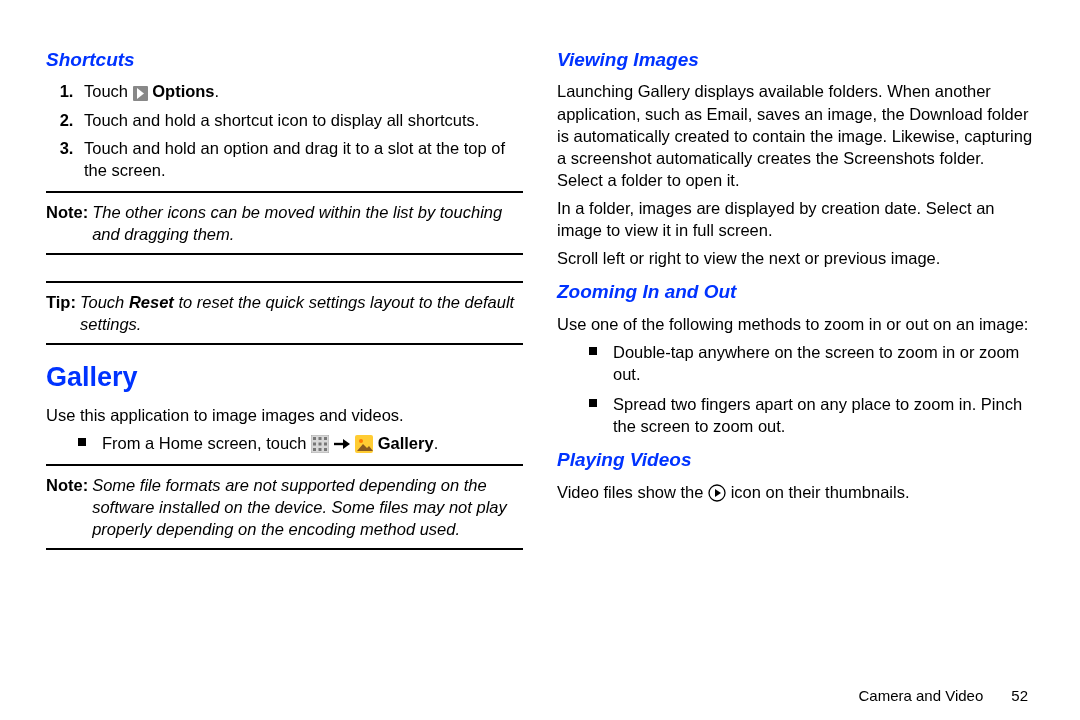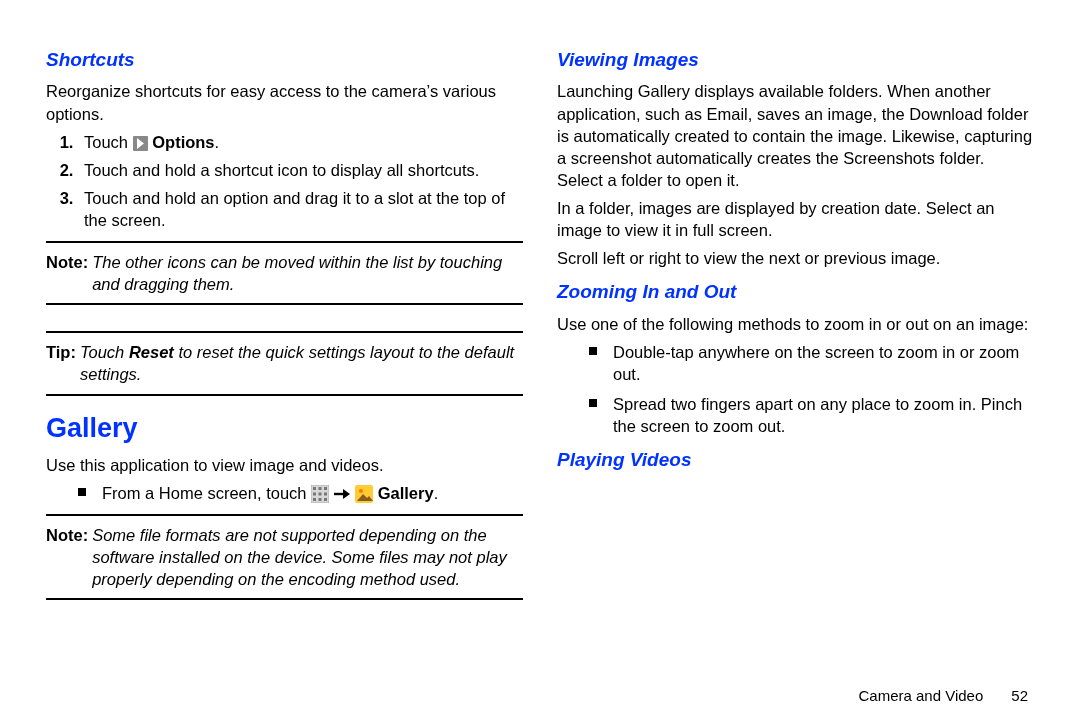--- a/index.html
+++ b/index.html
@@ -109,21 +109,20 @@
   }
 </style>
 </head>
 <body>
 
 <div class="page">
   <div class="cols">
 
     <div class="col">
       <div class="subhead">Shortcuts</div>
-      <p>Reorganize shortcuts for easy access to the camera’s various options.</p>
       <ol class="nlist">
         <li>
           <span>Touch </span><span class="inline-row">
             <svg class="ico" width="15" height="15" viewBox="0 0 15 15">
                 <rect x="0" y="0" width="15" height="15" fill="#888" rx="1"></rect>
                 <path d="M4 2 L11 7.5 L4 13 Z" fill="#fff"></path>
               </svg>
           </span> <span class="bold">Options</span><span>.</span>
         </li>
         <li>Touch and hold a shortcut icon to display all shortcuts.</li>
@@ -139,21 +138,21 @@
       <div class="hr"></div>
       <div class="noteblock hang">
         <span class="hang-label">Tip:</span>
         <span class="hang-body">
           <span>Touch </span><span class="bold">Reset</span><span> to reset the quick settings layout to the default settings.</span>
         </span>
       </div>
       <div class="hr"></div>
 
       <div class="majorhead">Gallery</div>
-      <p>Use this application to view image and videos.</p>
+      <p>Use this application to image images and videos.</p>
       <ul class="blist">
         <li>
           <span>From a Home screen, touch </span><span class="inline-row">
             <svg class="ico" width="18" height="18" viewBox="0 0 18 18">
               <rect x="0" y="0" width="18" height="18" fill="#d8d8d8" stroke="#888" stroke-width="0.5"></rect>
               <g fill="#777">
                 <rect x="2" y="2" width="3" height="3"></rect>
                   <rect x="7.5" y="2" width="3" height="3"></rect>
                   <rect x="13" y="2" width="3" height="3"></rect>
                 <rect x="2" y="7.5" width="3" height="3"></rect>
@@ -191,20 +190,26 @@
       <p>Scroll left or right to view the next or previous image.</p>
 
       <div class="subhead" style="margin-top:10px">Zooming In and Out</div>
       <p>Use one of the following methods to zoom in or out on an image:</p>
       <ul class="blist">
         <li>Double-tap anywhere on the screen to zoom in or zoom out.</li>
         <li>Spread two fingers apart on any place to zoom in. Pinch the screen to zoom out.</li>
       </ul>
 
       <div class="subhead">Playing Videos</div>
+      <p>
+        <span>Video files show the </span><svg class="ico" width="18" height="18" viewBox="0 0 18 18">
+            <circle cx="9" cy="9" r="8" fill="none" stroke="#000" stroke-width="1.3"></circle>
+            <path d="M7 5 L13 9 L7 13 Z" fill="#000"></path>
+          </svg><span> icon on their thumbnails.</span>
+      </p>
     </div>
 
   </div>
 
   <div class="footer">
     <span class="sec">Camera and Video</span><span>52</span>
   </div>
 </div>
 
 </body></html>

